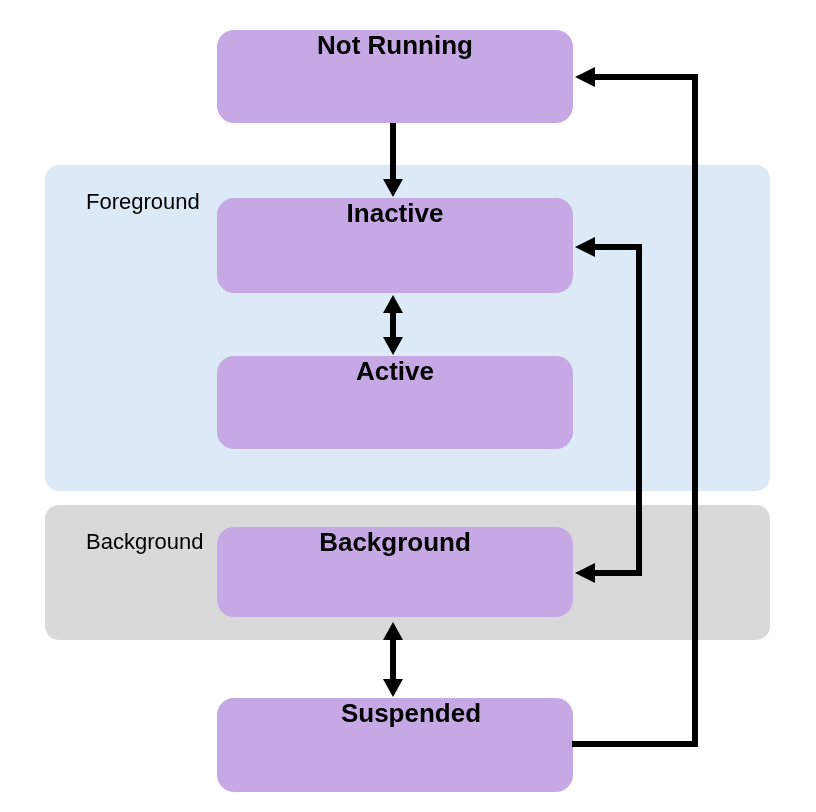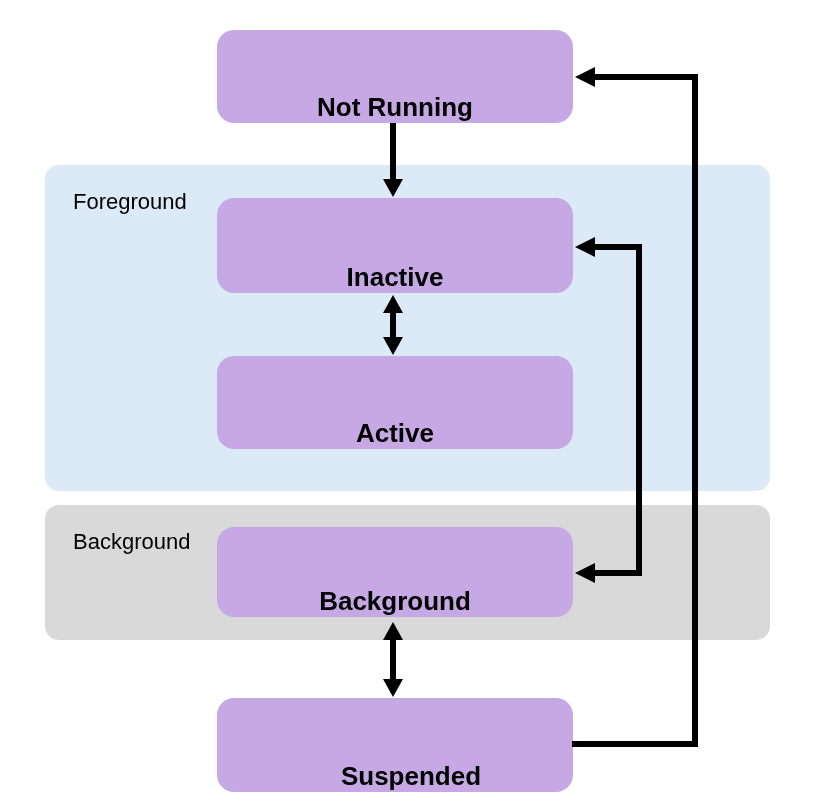--- a/index.html
+++ b/index.html
@@ -33,37 +33,37 @@
     height: 326px;
     background: var(--fg-region-fill);
   }
   .region-background {
     top: 505px;
     height: 135px;
     background: var(--bg-region-fill);
   }
   .region-label {
     position: absolute;
-    left: 28px;
+    left: 41px;
     top: 24px;
     font-size: 22px;
     font-weight: 400;
     color: var(--text);
     white-space: nowrap;
   }
 
   
   .node {
     position: absolute;
     left: 217px;
     width: 356px;
     background: var(--node-fill);
     border-radius: 17px;
     display: flex;
-    align-items: flex-end;
+    align-items: flex-start;
     justify-content: center;
   }
   .node-label {
     font-size: 26px;
     font-weight: 700;
     color: var(--text);
     white-space: nowrap;
   }
   .node-not-running { top: 30px;  height: 93px; }
   .node-inactive    { top: 198px; height: 95px; }

